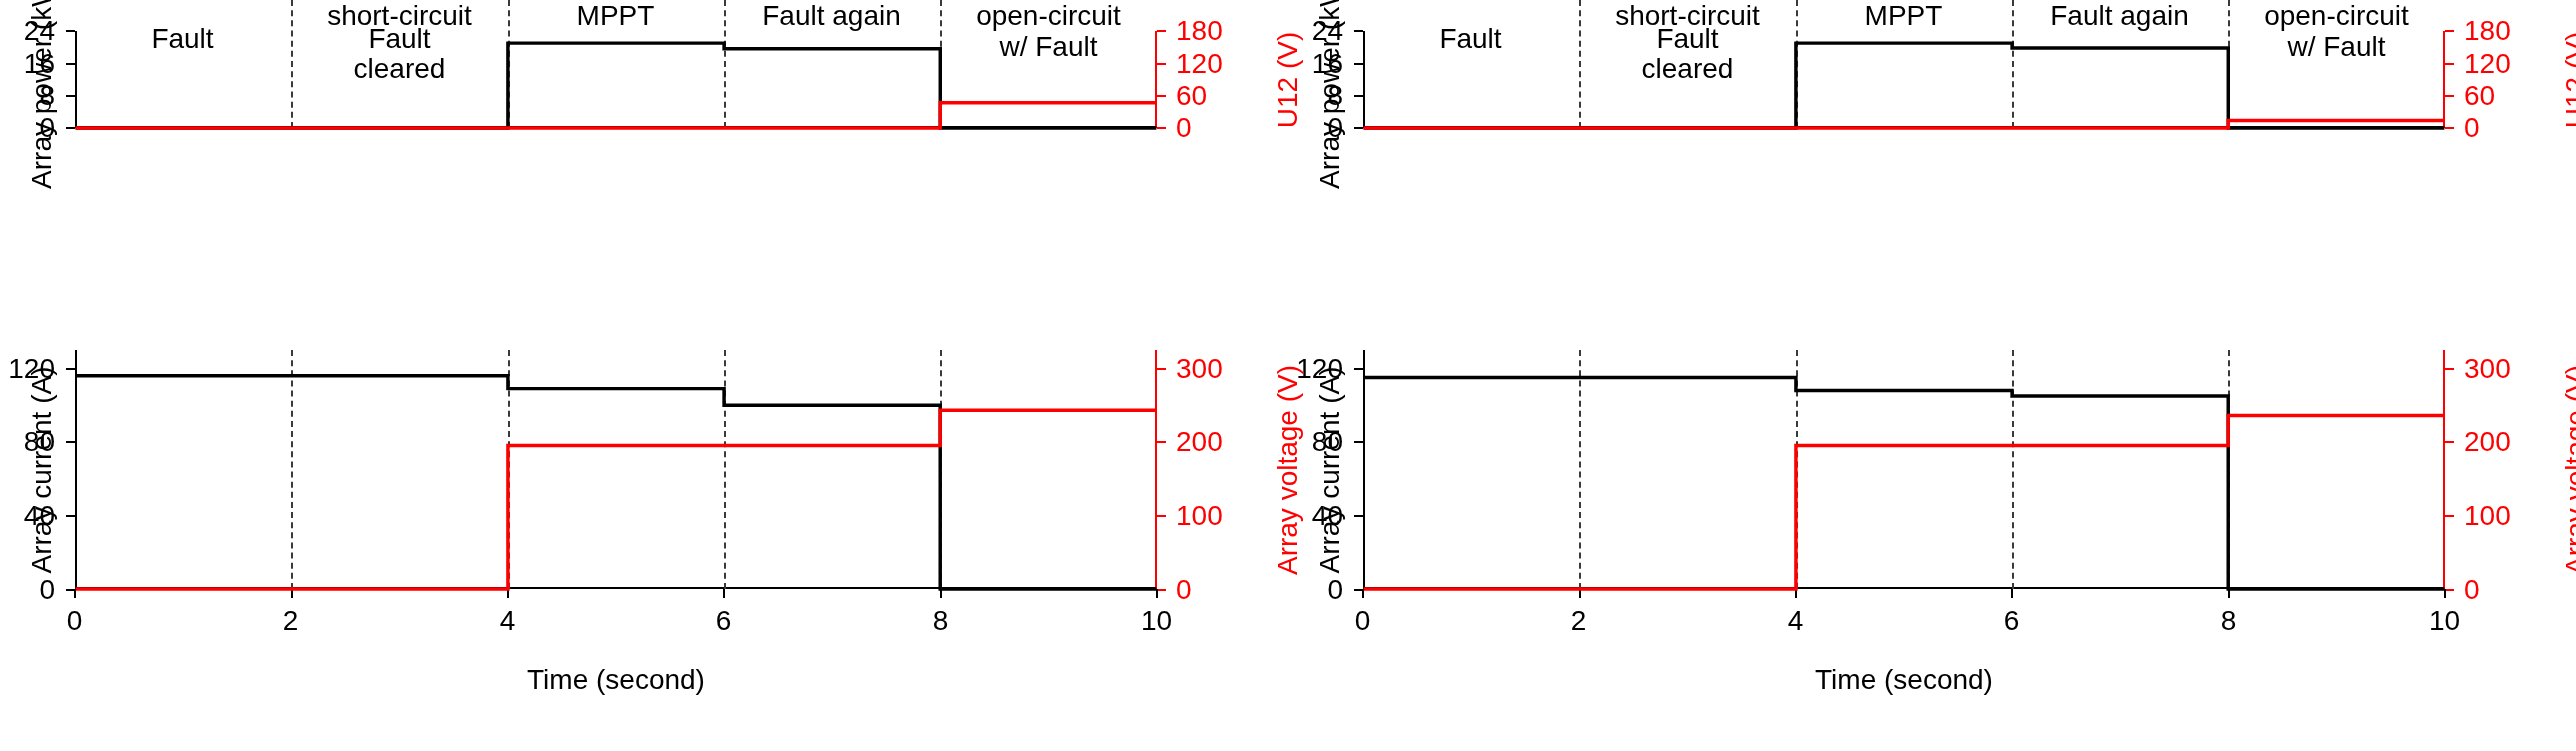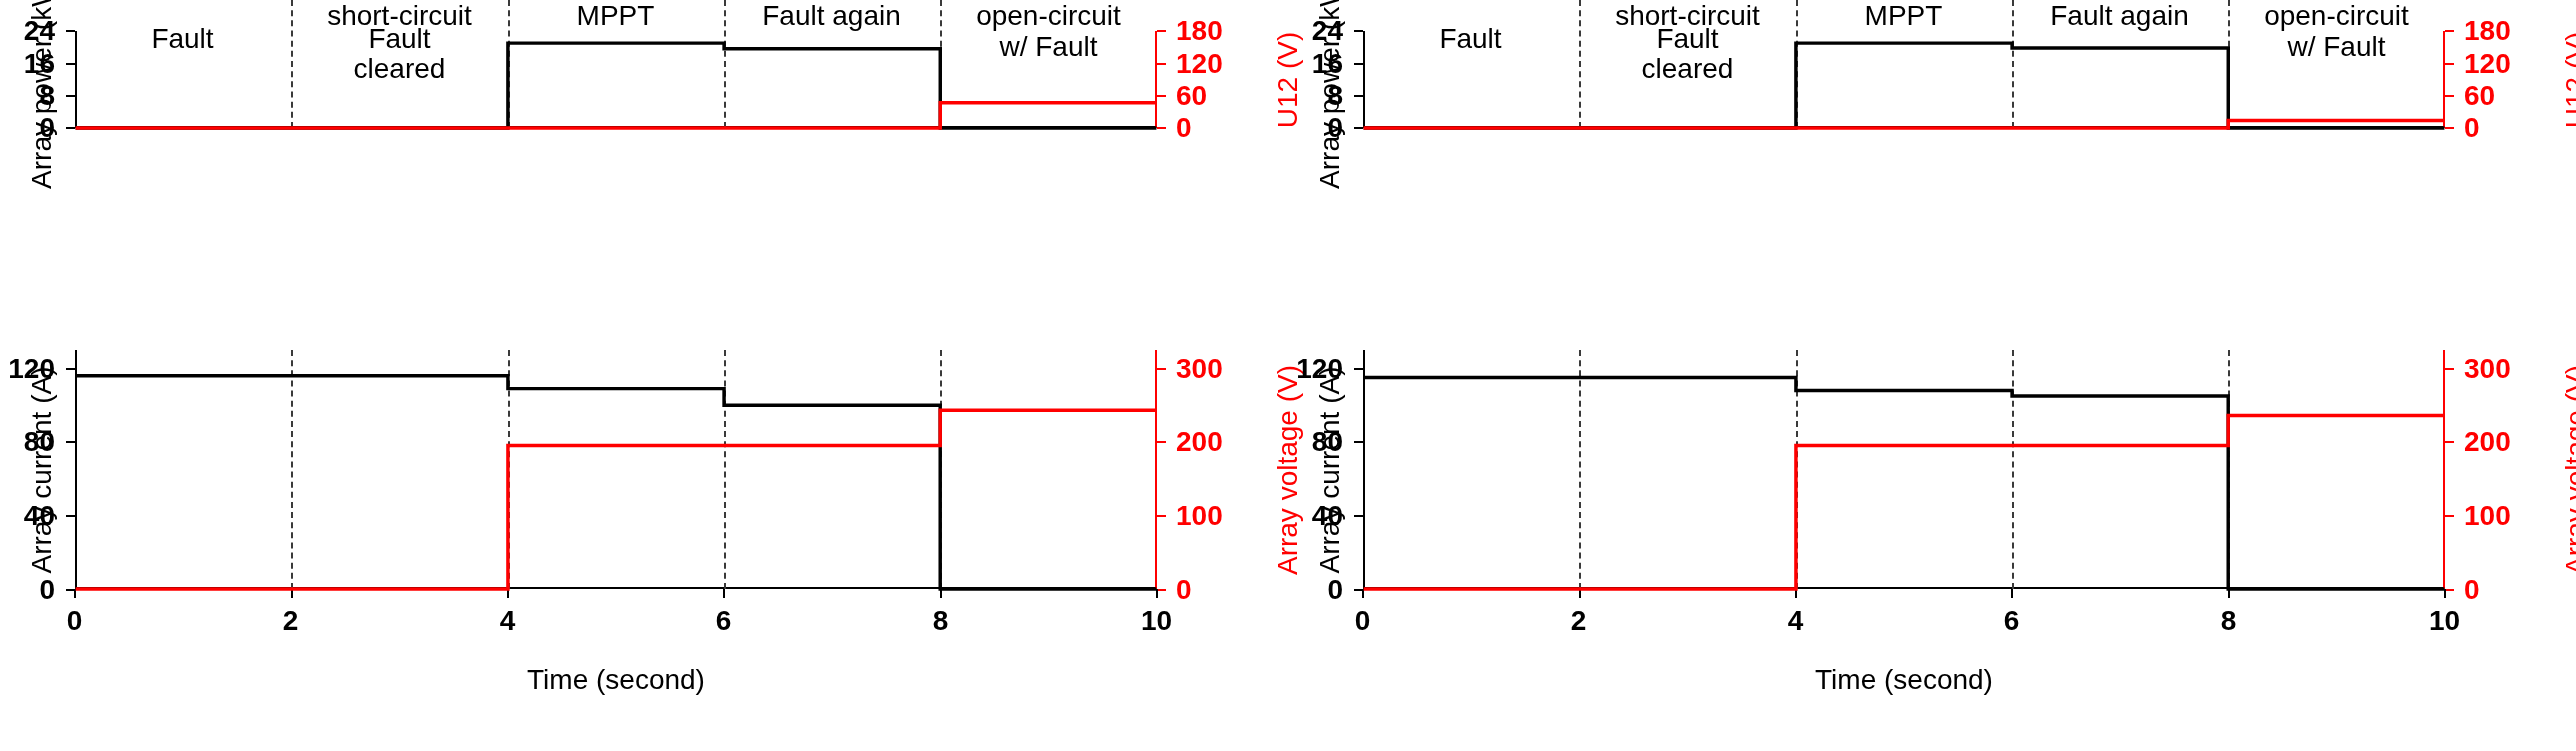--- a/index.html
+++ b/index.html
@@ -2,21 +2,21 @@
 <html style="font-size:11px"><head>
 <meta charset="utf-8">
 <style>
   html,body{margin:0;padding:0;background:#fff;}
   body{width:2576px;height:752px;font-family:"Liberation Sans",sans-serif;color:#000;overflow:hidden;}
   .figures{display:flex;width:2576px;height:752px;}
   .figure{position:relative;width:1288px;height:752px;}
   .figure.right{width:1288px;}
 
   
-  .tick{position:absolute;font-size:28px;line-height:1;white-space:nowrap;font-weight:bold;}
+  .tick{position:absolute;font-size:28px;line-height:1;white-space:nowrap;}
   .tick.black{color:#000;}
   .tick.red{color:#ff0000;}
   .axis-title{position:absolute;font-size:28px;line-height:1;white-space:nowrap;}
   .axis-title.vert{transform-origin:0 0;transform:rotate(-90deg);}
   .axis-title.red{color:#ff0000;}
   .seg-label{position:absolute;font-size:28px;line-height:1.08;text-align:center;white-space:pre-line;color:#000;}
 
   
   .panel{position:absolute;}
   .spine-left{position:absolute;left:0;top:0;width:2.1px;height:100%;background:#000;}

